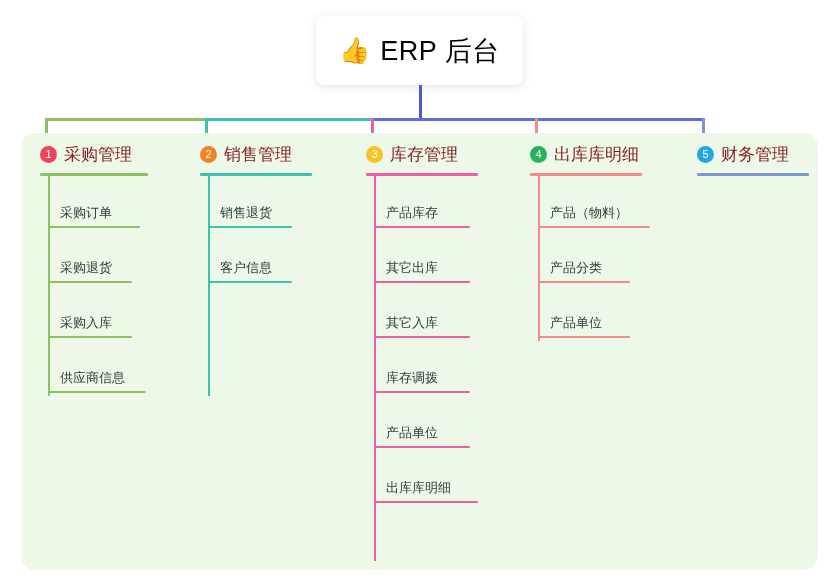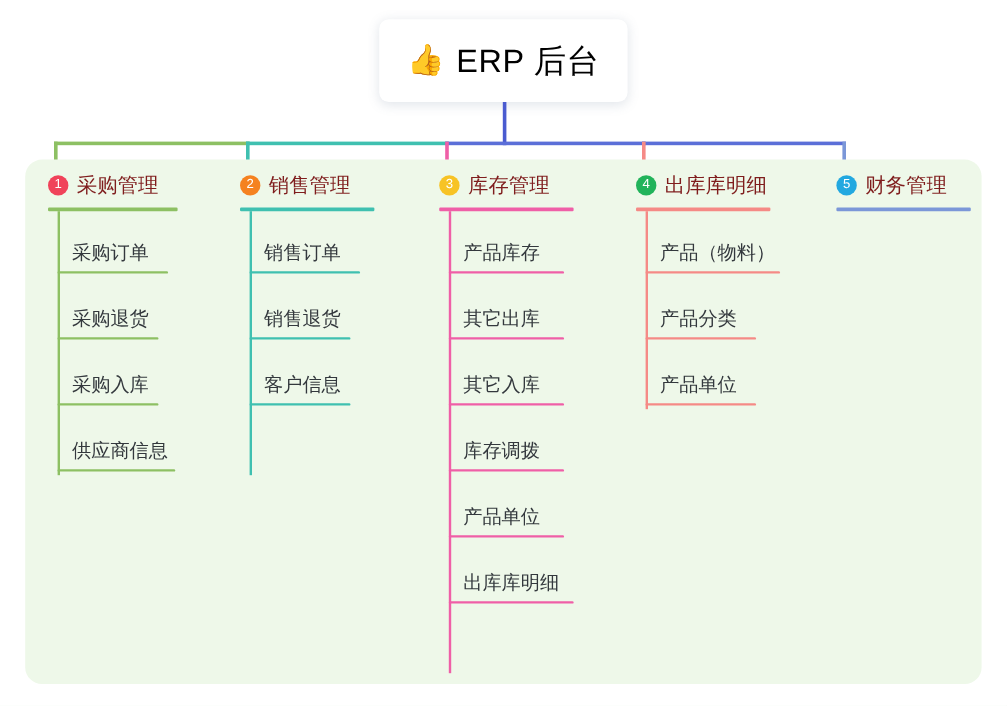--- a/index.html
+++ b/index.html
@@ -111,21 +111,21 @@
     margin-top: 0;
   }
   .item {
     position: relative;
     height: 55px;
   }
   .item-label {
     position: absolute;
     left: 20px;
     bottom: 9px;
-    font-size: 16px;
+    font-size: 13px;
     color: #33383d;
     white-space: nowrap;
   }
   .item-rule {
     position: absolute;
     left: 8px;
     bottom: 3px;
     height: 2px;
     border-radius: 1px;
   }
@@ -184,24 +184,20 @@
       </div>
       <div class="column" style="left: 200px;">
         <div class="col-header">
           <span class="badge" style="background: rgb(245, 130, 32);">2</span>
           <span class="col-title">销售管理</span>
         </div>
         <div class="col-underline" style="width: 112px; background: rgb(63, 192, 176);"></div>
         <div class="items">
           <div class="spine" style="background: rgb(63, 192, 176); left: 8px; height: 220px;"></div>
           <div class="item">
-            <span class="item-label">销售订单</span>
-            <span class="item-rule" style="width: 92px; background: rgb(63, 192, 176);"></span>
-          </div>
-          <div class="item">
             <span class="item-label">销售退货</span>
             <span class="item-rule" style="width: 84px; background: rgb(63, 192, 176);"></span>
           </div>
           <div class="item">
             <span class="item-label">客户信息</span>
             <span class="item-rule" style="width: 84px; background: rgb(63, 192, 176);"></span>
           </div>
         </div>
       </div>
       <div class="column" style="left: 366px;">

